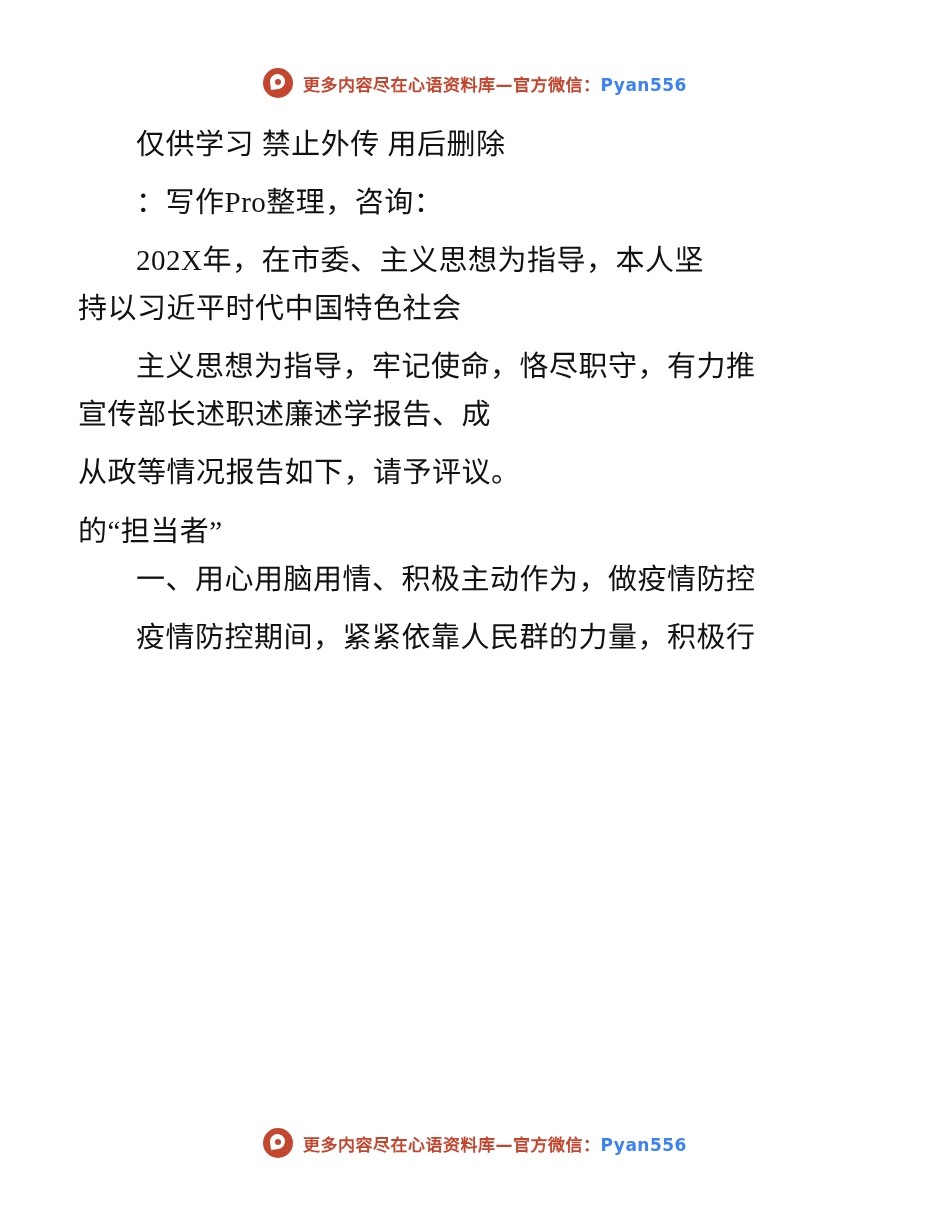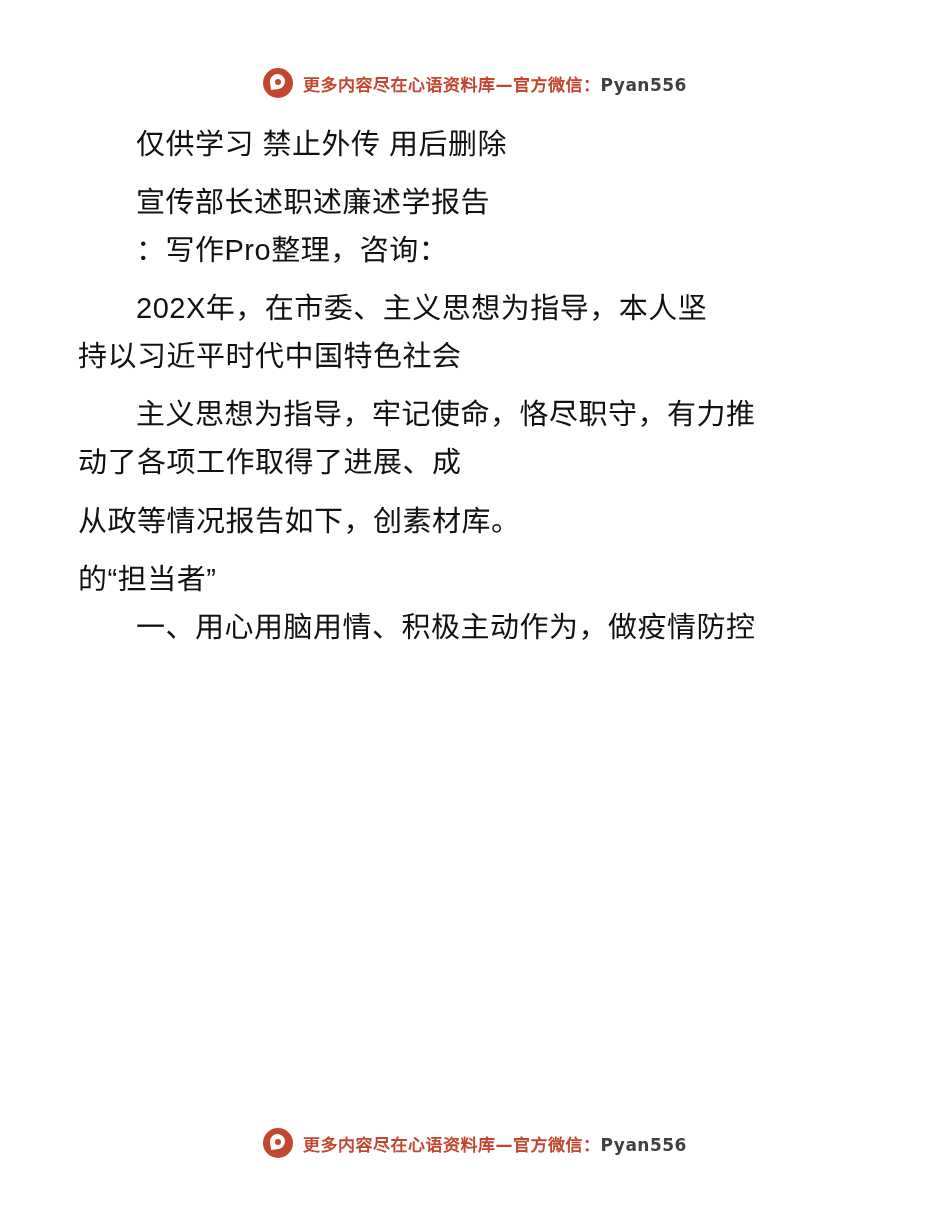--- a/index.html
+++ b/index.html
@@ -74,35 +74,35 @@
   }
   .wm-text {
     font-family: "DejaVu Sans", "Liberation Sans", sans-serif;
     font-size: 17px;
     font-weight: bold;
     color: #c3462f;
     letter-spacing: 0.5px;
     white-space: nowrap;
   }
   .wm-wechat {
-    color: #404040;
+    color: #3b82f6;
     text-align: right;
   }
 
   
   .doc-body {
     margin: 24px 78px 0 78px;
     font-size: 29px;
     line-height: 1.52;
     color: #111111;
   }
   .para {
     margin: 0 0 4px 0;
     text-indent: 2em;
-    font-family: Liberation Sans, sans-serif;
+    font-family: Liberation Serif, serif;
     letter-spacing: 0.5px;
   }
   .para.no-indent {
     text-indent: 0;
   }
   .para.mono-ish {
     font-family: "DejaVu Sans Mono", "Liberation Mono", monospace;
     font-size: 27px;
     letter-spacing: 0;
   }
@@ -120,44 +120,44 @@
     </span>
   </div>
 
   <div class="doc-body">
 
     <p class="para">仅供学习 禁止外传 用后删除</p>
 
 
     <div class="spacer-sm"></div>
 
-    <p class="para">宣传部长述职述廉述学报告</p>
     <p class="para">：写作Pro整理，咨询：</p>
 
     <div class="spacer-sm"></div>
 
     <p class="para">202X年，在市委、主义思想为指导，本人坚</p>
     <p class="para no-indent">持以习近平时代中国特色社会</p>
 
     <div class="spacer-sm"></div>
 
     <p class="para">主义思想为指导，牢记使命，恪尽职守，有力推</p>
-    <p class="para no-indent">动了各项工作取得了进展、成</p>
+    <p class="para no-indent">宣传部长述职述廉述学报告、成</p>
 
     <div class="spacer-sm"></div>
 
-    <p class="para no-indent">从政等情况报告如下，创素材库。</p>
+    <p class="para no-indent">从政等情况报告如下，请予评议。</p>
 
     <div class="spacer-sm"></div>
 
     <p class="para no-indent">的“担当者”</p>
     <p class="para">一、用心用脑用情、积极主动作为，做疫情防控</p>
 
     <div class="spacer-sm"></div>
 
+    <p class="para">疫情防控期间，紧紧依靠人民群的力量，积极行</p>
 
   </div>
 
   <div class="watermark watermark-bottom">
     <span class="wm-logo"></span>
     <span class="wm-text">
       <span>更多内容尽在心语资料库—官方微信：</span><span class="wm-wechat">Pyan556</span>
     </span>
   </div>
 

